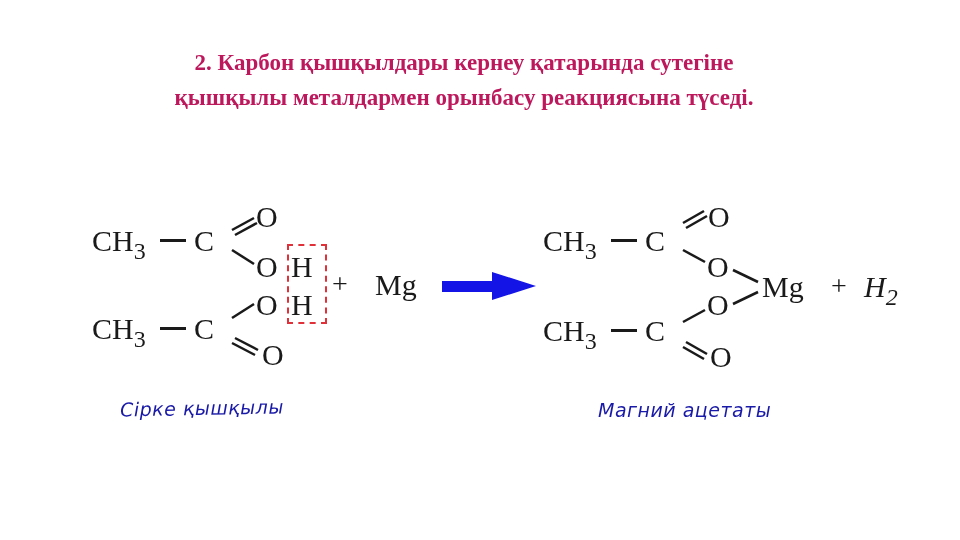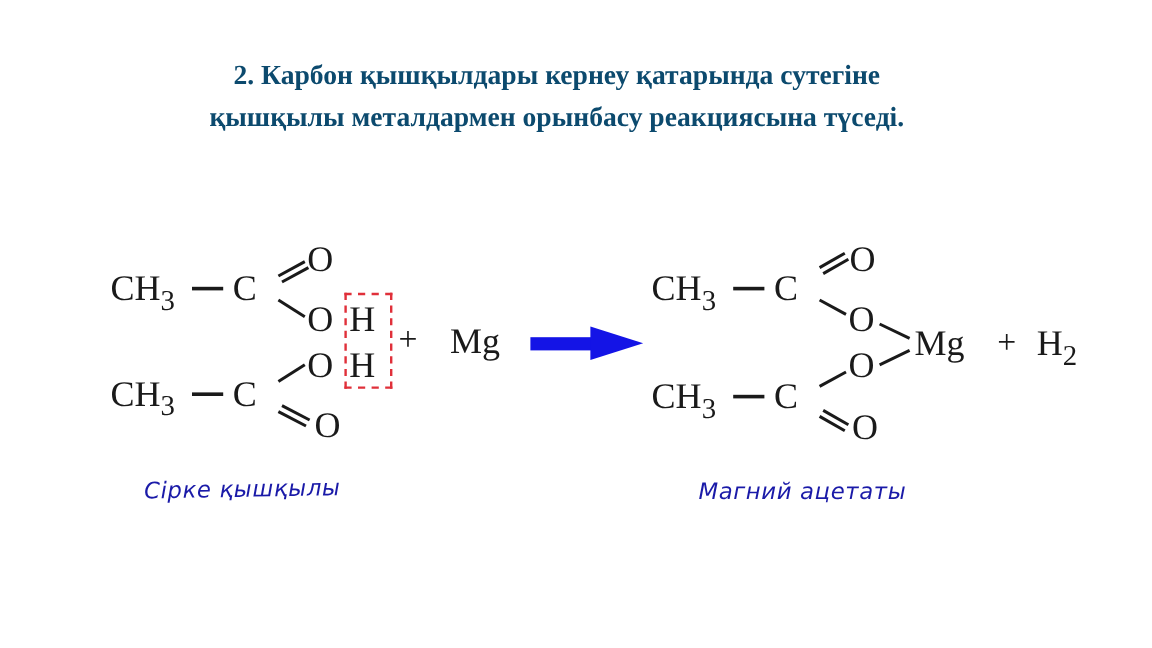--- a/index.html
+++ b/index.html
@@ -1,17 +1,17 @@
 <!DOCTYPE html>
 <html><head>
 <meta charset="utf-8">
 <style>
   html, body { margin: 0; padding: 0; background: #ffffff; }
   body { width: 960px; height: 540px; position: relative; overflow: hidden; font-family: "Liberation Serif", serif; }
-  .title { position: absolute; left: 0; top: 45px; width: 928px; text-align: center; font-family: "Liberation Serif", serif; font-weight: bold; font-size: 23px; line-height: 35px; color: #0c4a6e; }
+  .title { position: absolute; left: 0; top: 45px; width: 928px; text-align: center; font-family: "Liberation Serif", serif; font-weight: bold; font-size: 23px; line-height: 35px; color: #be185d; }
   .title div { white-space: nowrap; }
   .chem { position: absolute; font-family: "Liberation Serif", serif; font-size: 30px; color: #1a1a1a; line-height: 1; white-space: nowrap; }
   .chem sub { font-size: 24px; vertical-align: -8px; }
   .bond { position: absolute; background: #1a1a1a; height: 3px; transform-origin: 0 50%; }
   .hbox { position: absolute; border: 2px dashed #e0303a; }
   .label { position: absolute; font-family: "DejaVu Sans", sans-serif; font-style: italic; font-size: 19px; color: #1a1aa8; white-space: nowrap; letter-spacing: 0.5px; }
   svg { position: absolute; left: 0; top: 0; }
 </style>
 </head>
 <body>
@@ -81,17 +81,17 @@
   <span class="chem" style="left:707px;top:252px;">O</span>
 
   <span class="chem" style="left:543px;top:316px;"><span>CH</span><sub>3</sub></span>
   <div class="bond" style="left:611px;top:329px;width:26px;"></div>
   <span class="chem" style="left:645px;top:316px;">C</span>
   <span class="chem" style="left:707px;top:290px;">O</span>
   <span class="chem" style="left:710px;top:342px;">O</span>
 
   <span class="chem" style="left:762px;top:272px;">Mg</span>
   <span class="chem" style="left:831px;top:272px;font-size:28px;">+</span>
-  <span class="chem" style="left:864px;top:272px;"><span>H</span><sub>2</sub></span>
+  <span class="chem" style="left:864px;top:272px;font-style:italic;"><span>H</span><sub>2</sub></span>
 </div>
 
 <span class="label" style="left:120px;top:397px;transform:rotate(-1deg);">Сірке қышқылы</span>
-<span class="label" style="left:582px;top:399px;text-align:center;">Магний ацетаты</span>
+<span class="label" style="left:598px;top:399px;text-align:center;">Магний ацетаты</span>
 
 </body></html>

